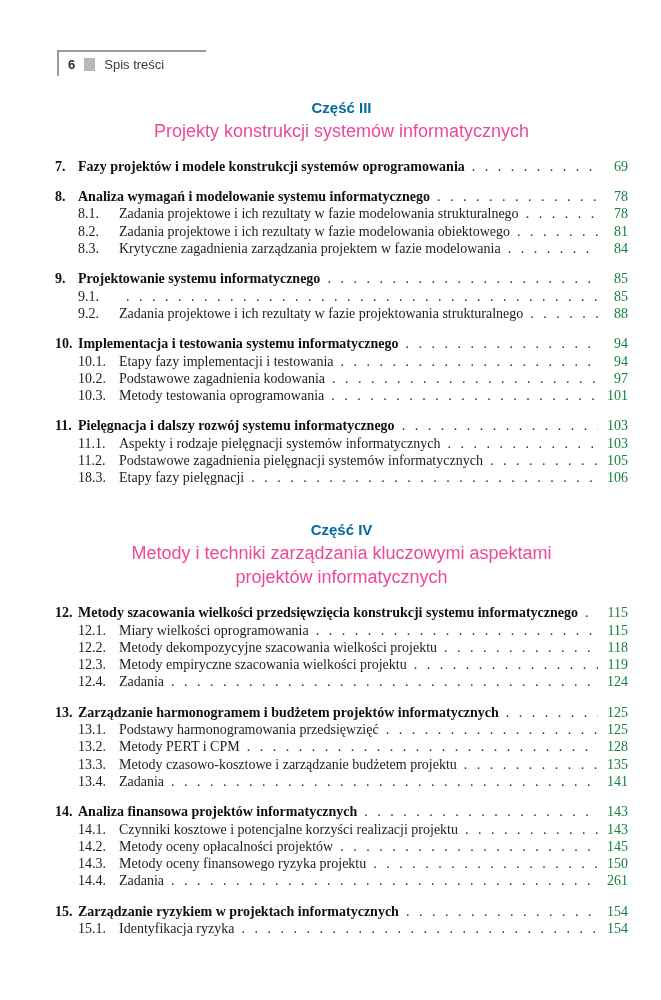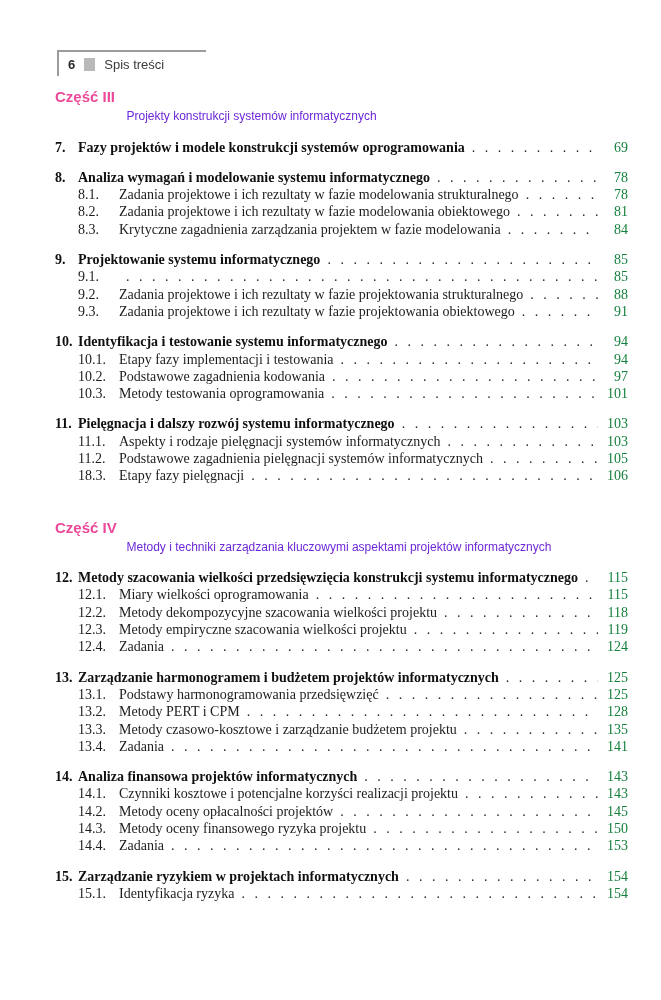--- a/index.html
+++ b/index.html
@@ -26,31 +26,32 @@
   .running-head .sq{
     width:11px;height:13px;background:#b9b9b9;display:inline-block;
   }
   
   .toc{
     position:absolute;top:88px;left:55px;right:33px;
   }
   .part{margin-bottom:26px;}
   .part + .part{margin-top:34px;}
   .part-label{
+    text-align:center;
     font-family:"Liberation Sans", sans-serif;
     font-weight:bold;
     font-size:15px;
-    margin:0 0 3px 0;
+    margin:11px 0 3px 0;
+    color:#0369a1;
+  }
+  .part-subtitle{
+    text-align:center;
+    font-family:"Liberation Sans", sans-serif;
+    font-size:18px;
     color:#ec4899;
-  }
-  .part-subtitle{
-    text-align:left;
-    font-family:"Liberation Sans", sans-serif;
-    font-size:12px;
-    color:#6d28d9;
     margin:0 auto 14px auto;
     max-width:430px;
     line-height:1.38;
   }
   .entries{font-size:14px;line-height:17.3px;}
   .row{
     display:flex;align-items:baseline;
     white-space:nowrap;
   }
   .row .num{flex:0 0 23px;}
@@ -128,29 +129,23 @@
           <span class="num">9.1.</span>
           <span class="leader"></span>
           <span class="page">85</span>
         </div>
         <div class="row sub">
           <span class="num">9.2.</span>
           <span class="title">Zadania projektowe i ich rezultaty w fazie projektowania strukturalnego</span>
           <span class="leader"></span>
           <span class="page">88</span>
         </div>
-        <div class="row sub">
-          <span class="num">9.3.</span>
-          <span class="title">Zadania projektowe i ich rezultaty w fazie projektowania obiektowego</span>
-          <span class="leader"></span>
-          <span class="page">91</span>
-        </div>
         <div class="row chapter">
           <span class="num">10.</span>
-          <span class="title">Identyfikacja i testowanie systemu informatycznego</span>
+          <span class="title">Implementacja i testowania systemu informatycznego</span>
           <span class="leader"></span>
           <span class="page">94</span>
         </div>
         <div class="row sub">
           <span class="num">10.1.</span>
           <span class="title">Etapy fazy implementacji i testowania</span>
           <span class="leader"></span>
           <span class="page">94</span>
         </div>
         <div class="row sub">
@@ -276,21 +271,21 @@
         <div class="row sub">
           <span class="num">14.3.</span>
           <span class="title">Metody oceny finansowego ryzyka projektu</span>
           <span class="leader"></span>
           <span class="page">150</span>
         </div>
         <div class="row sub">
           <span class="num">14.4.</span>
           <span class="title">Zadania</span>
           <span class="leader"></span>
-          <span class="page">153</span>
+          <span class="page">261</span>
         </div>
         <div class="row chapter">
           <span class="num">15.</span>
           <span class="title">Zarządzanie ryzykiem w projektach informatycznych</span>
           <span class="leader"></span>
           <span class="page">154</span>
         </div>
         <div class="row sub">
           <span class="num">15.1.</span>
           <span class="title">Identyfikacja ryzyka</span>

